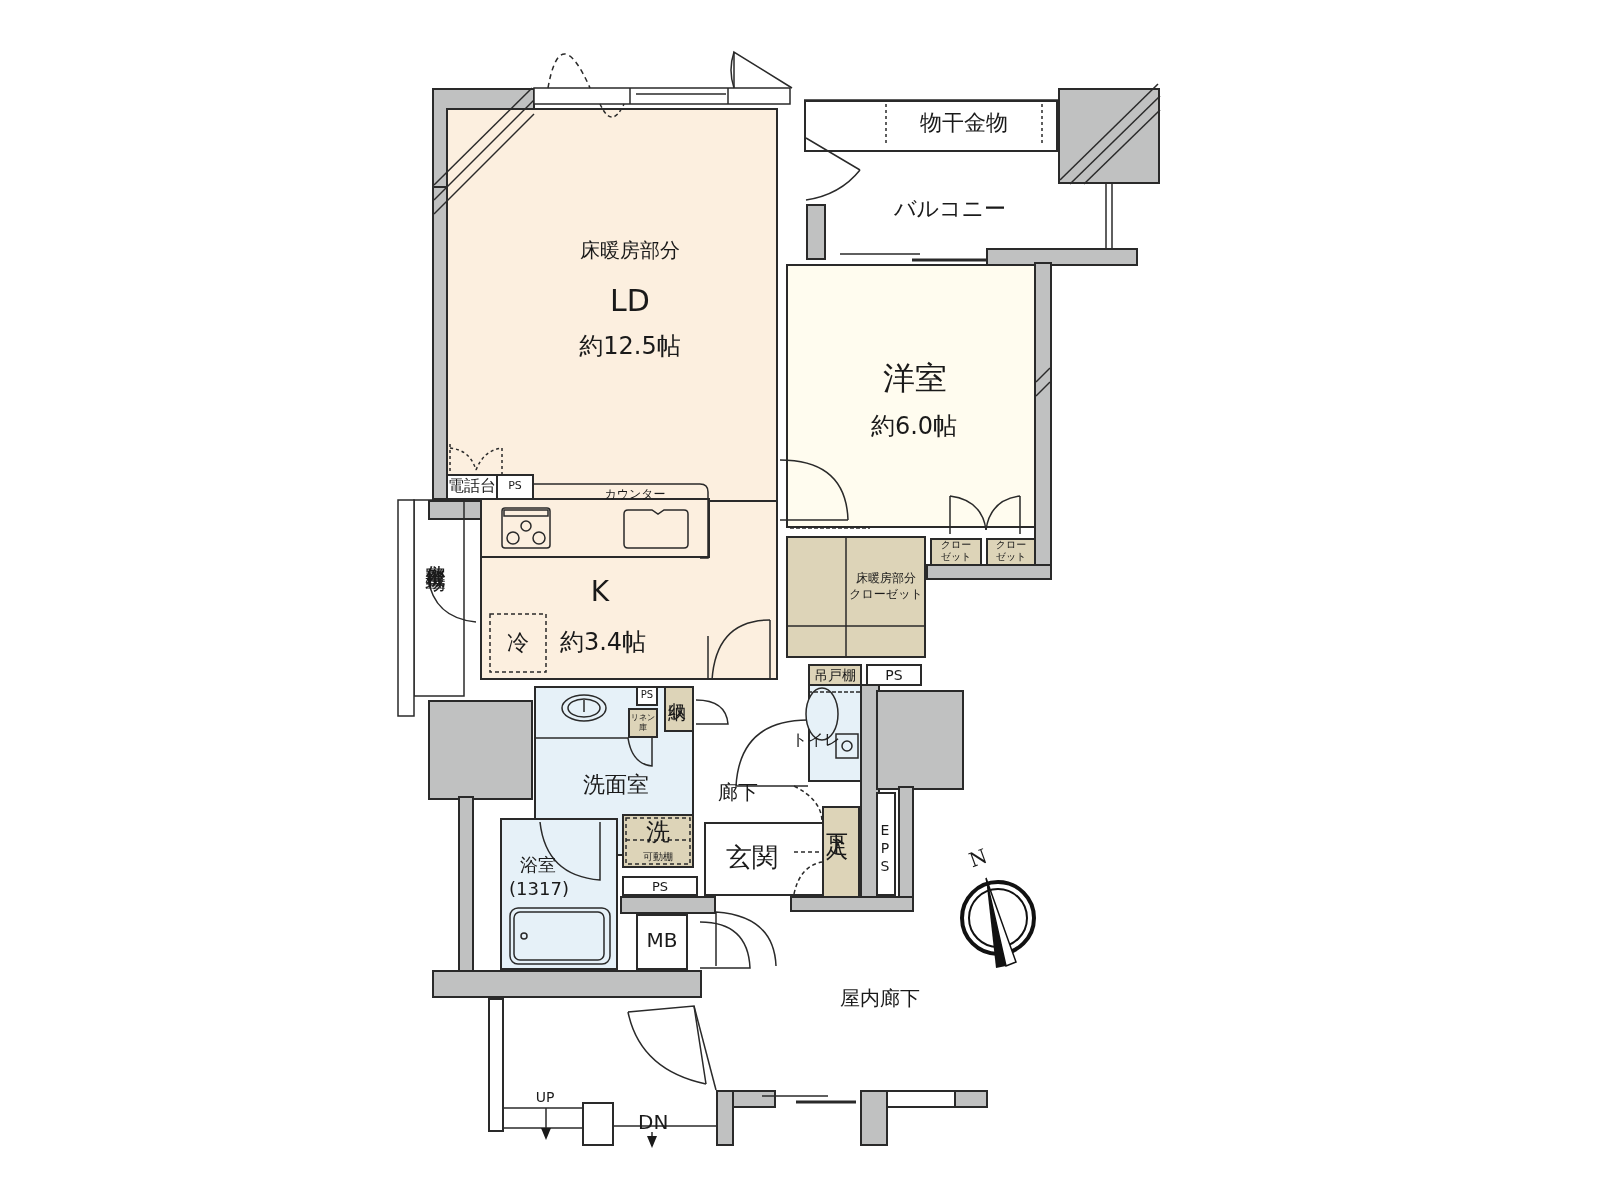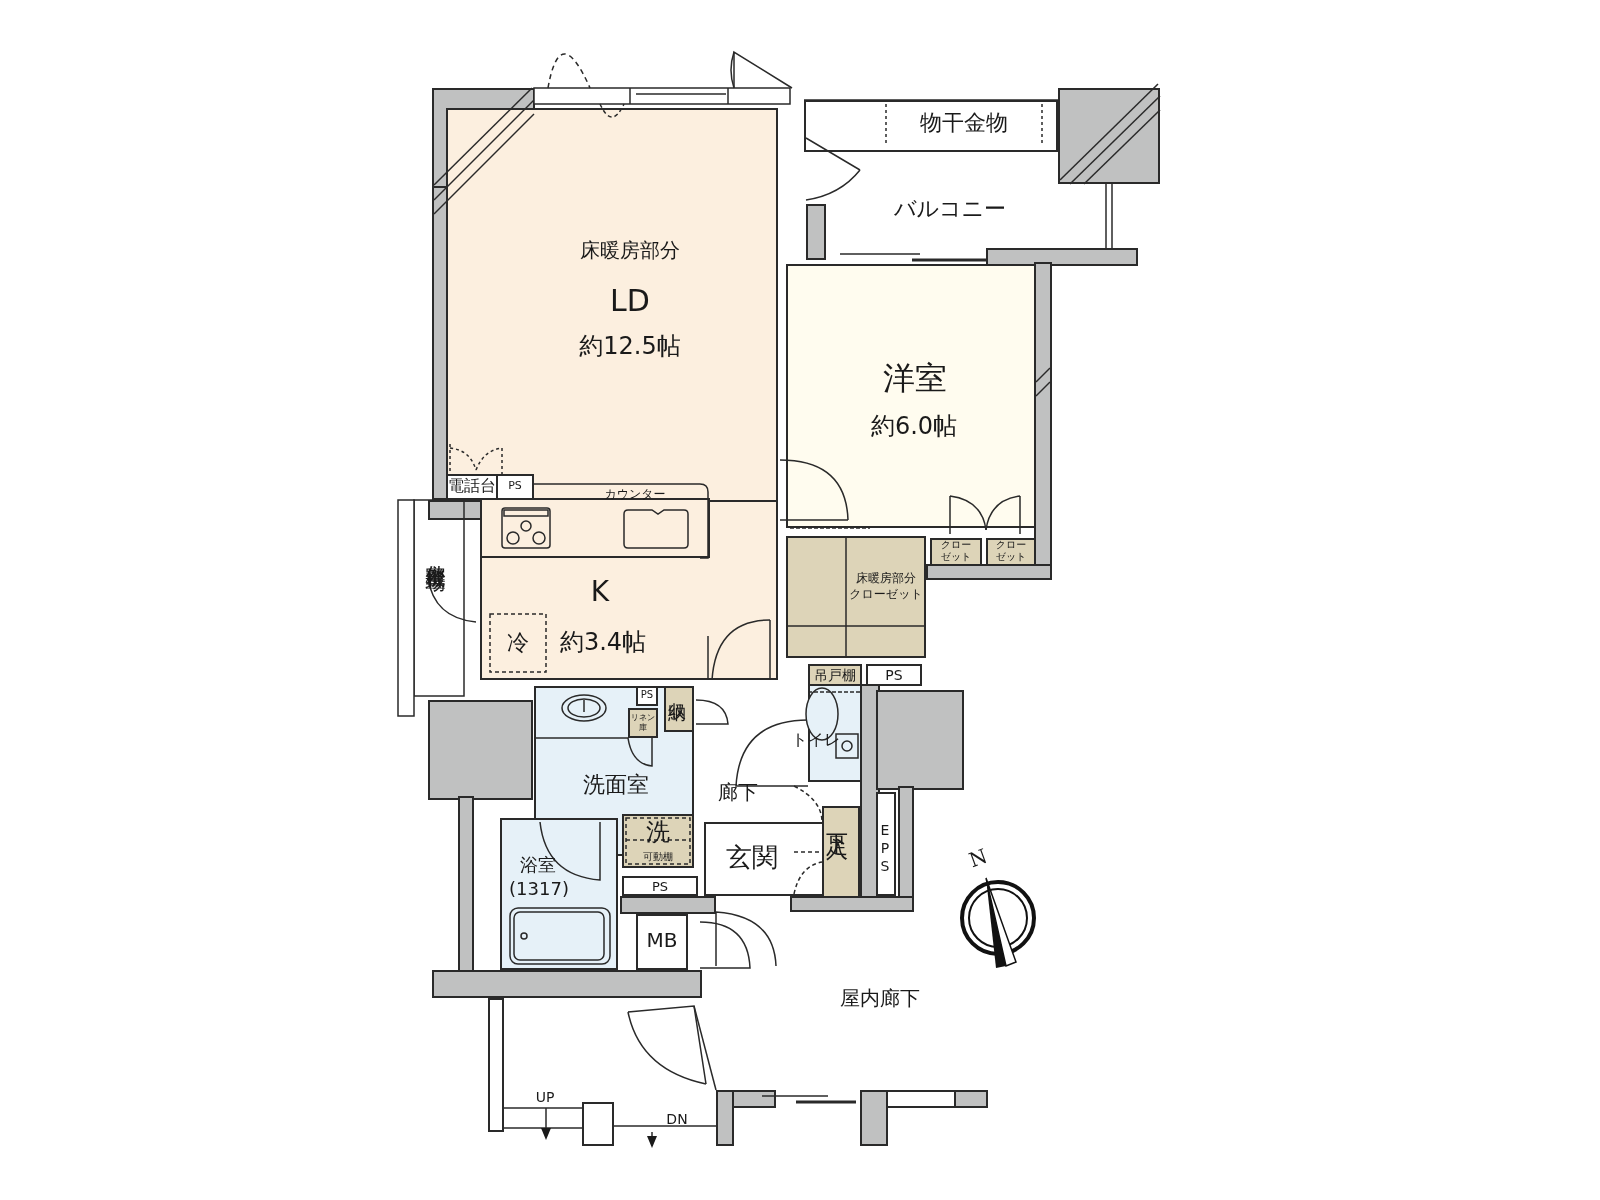--- a/index.html
+++ b/index.html
@@ -251,15 +251,15 @@
 <div class="lbl vert" style="left:826px;top:816px;font-size:22px;">下足入</div>
 <div class="lbl vert" style="left:878px;top:822px;font-size:14px;">EPS</div>
 
 <div class="lbl" style="left:508px;top:856px;width:60px;font-size:18px;">浴室</div>
 <div class="lbl" style="left:504px;top:880px;width:70px;font-size:18px;">(1317)</div>
 <div class="lbl" style="left:622px;top:880px;width:76px;font-size:13px;">PS</div>
 <div class="lbl" style="left:636px;top:930px;width:52px;font-size:20px;">MB</div>
 
 <div class="lbl" style="left:800px;top:988px;width:120px;font-size:20px;text-align:right;">屋内廊下</div>
 <div class="lbl" style="left:530px;top:1090px;width:30px;font-size:14px;">UP</div>
-<div class="lbl" style="left:662px;top:1112px;width:30px;font-size:14px;">DN</div>
+<div class="lbl" style="left:638px;top:1112px;width:30px;font-size:20px;">DN</div>
 
 <div class="lbl" style="left:966px;top:848px;width:24px;font-size:20px;font-family:'DejaVu Serif',serif;transform:rotate(-20deg);">N</div>
 
 </body></html>

